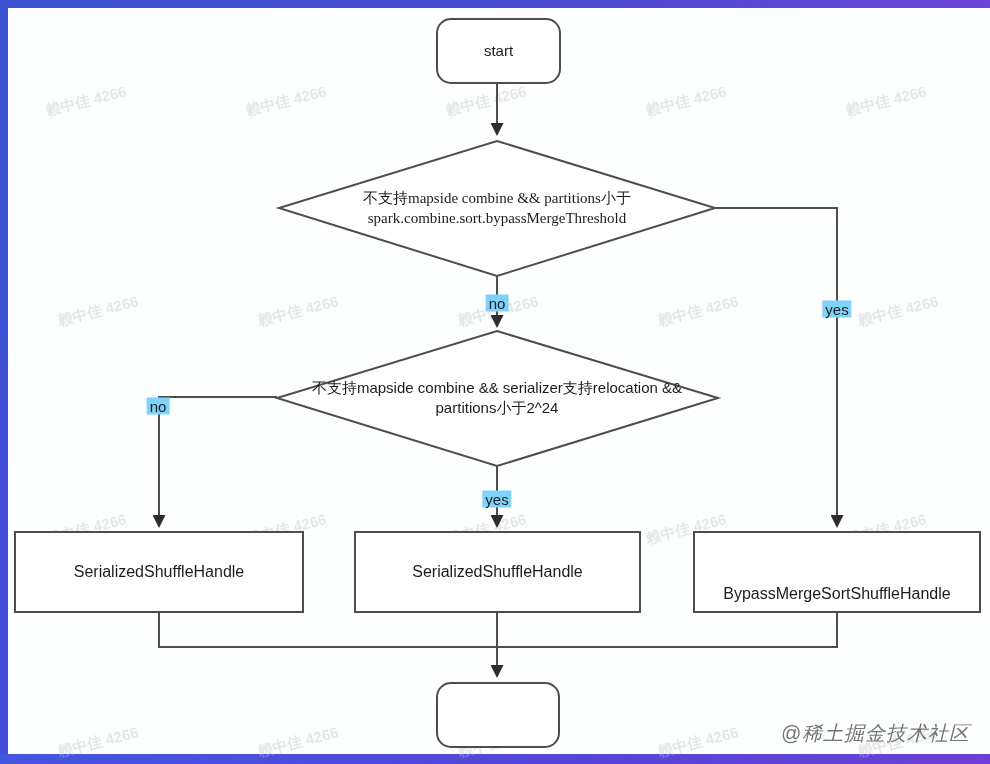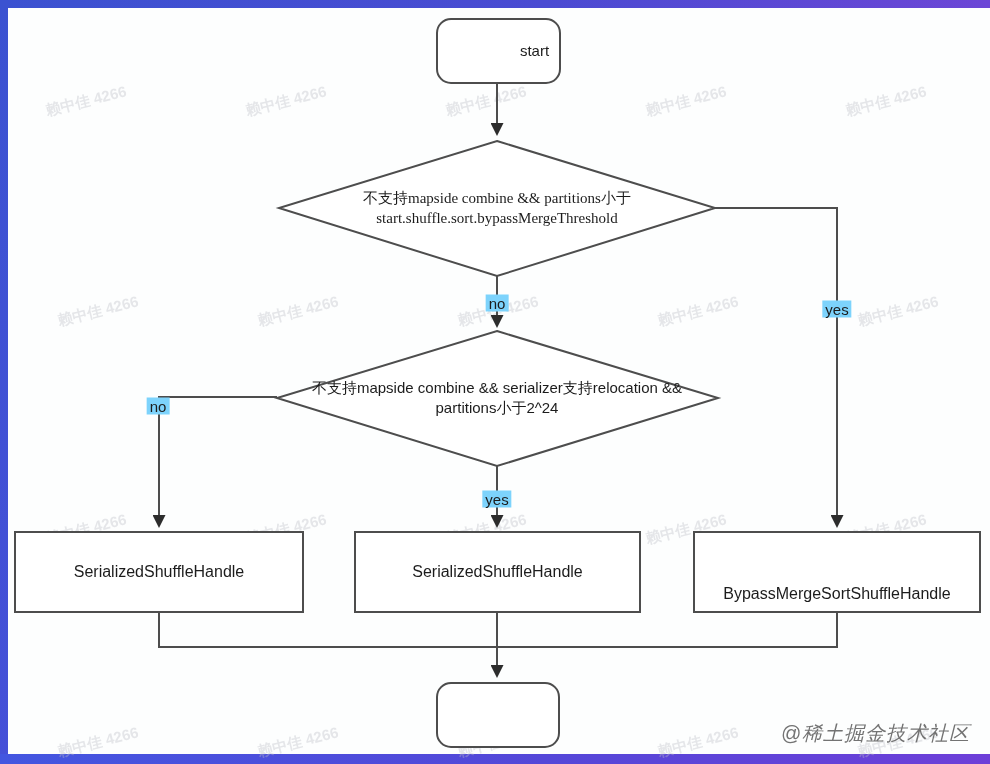--- a/index.html
+++ b/index.html
@@ -101,27 +101,27 @@
     <rect class="shape" x="15" y="532" width="288" height="80"></rect>
     <rect class="shape" x="355" y="532" width="285" height="80"></rect>
     <rect class="shape" x="694" y="532" width="286" height="80"></rect>
 
     <polyline class="edge" points="159,612 159,647 837,647 837,612"></polyline>
     <line class="edge" x1="497" y1="612" x2="497" y2="676" marker-end="url(#arrow)"></line>
 
     <rect class="shape" x="437" y="683" width="122" height="64" rx="14"></rect>
   </svg>
 
-  <div class="node-label" style="left:437px;top:19px;width:123px;height:64px;margin-left:36px;">
+  <div class="node-label" style="left:437px;top:19px;width:123px;height:64px;">
     <span>start</span>
   </div>
 
   <div class="node-label" style="left:292px;top:180px;width:410px;height:56px;font-family:Liberation Serif, serif;">
     <span>不支持mapside combine &amp;&amp;  partitions小于</span>
-    <span>start.shuffle.sort.bypassMergeThreshold</span>
+    <span>spark.combine.sort.bypassMergeThreshold</span>
   </div>
 
   <div class="node-label" style="left:272px;top:370px;width:450px;height:56px;">
     <span>不支持mapside combine &amp;&amp;  serializer支持relocation &amp;&amp;</span>
     <span>partitions小于2^24</span>
   </div>
 
   <div class="node-label big" style="left:15px;top:532px;width:288px;height:80px;">
     <span>SerializedShuffleHandle</span>
   </div>

